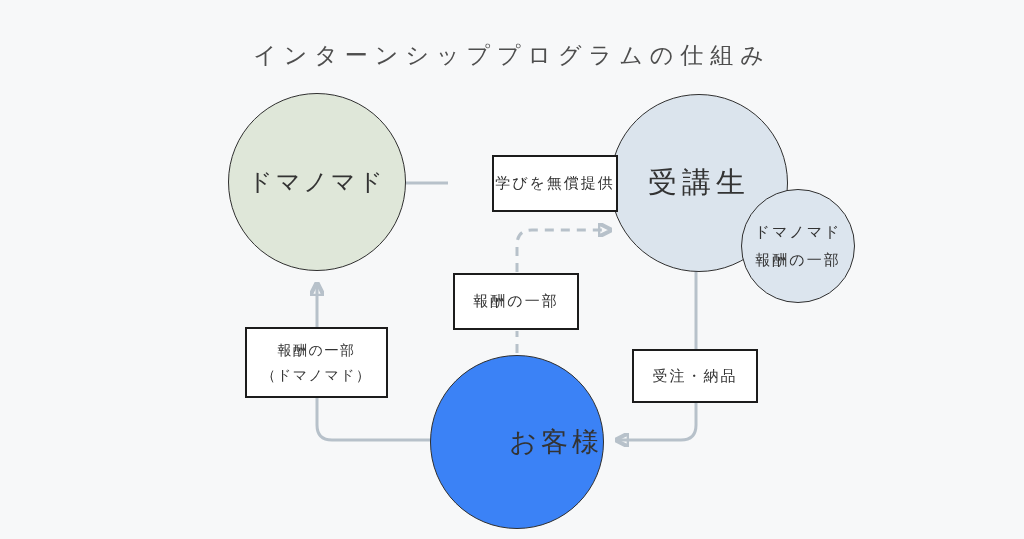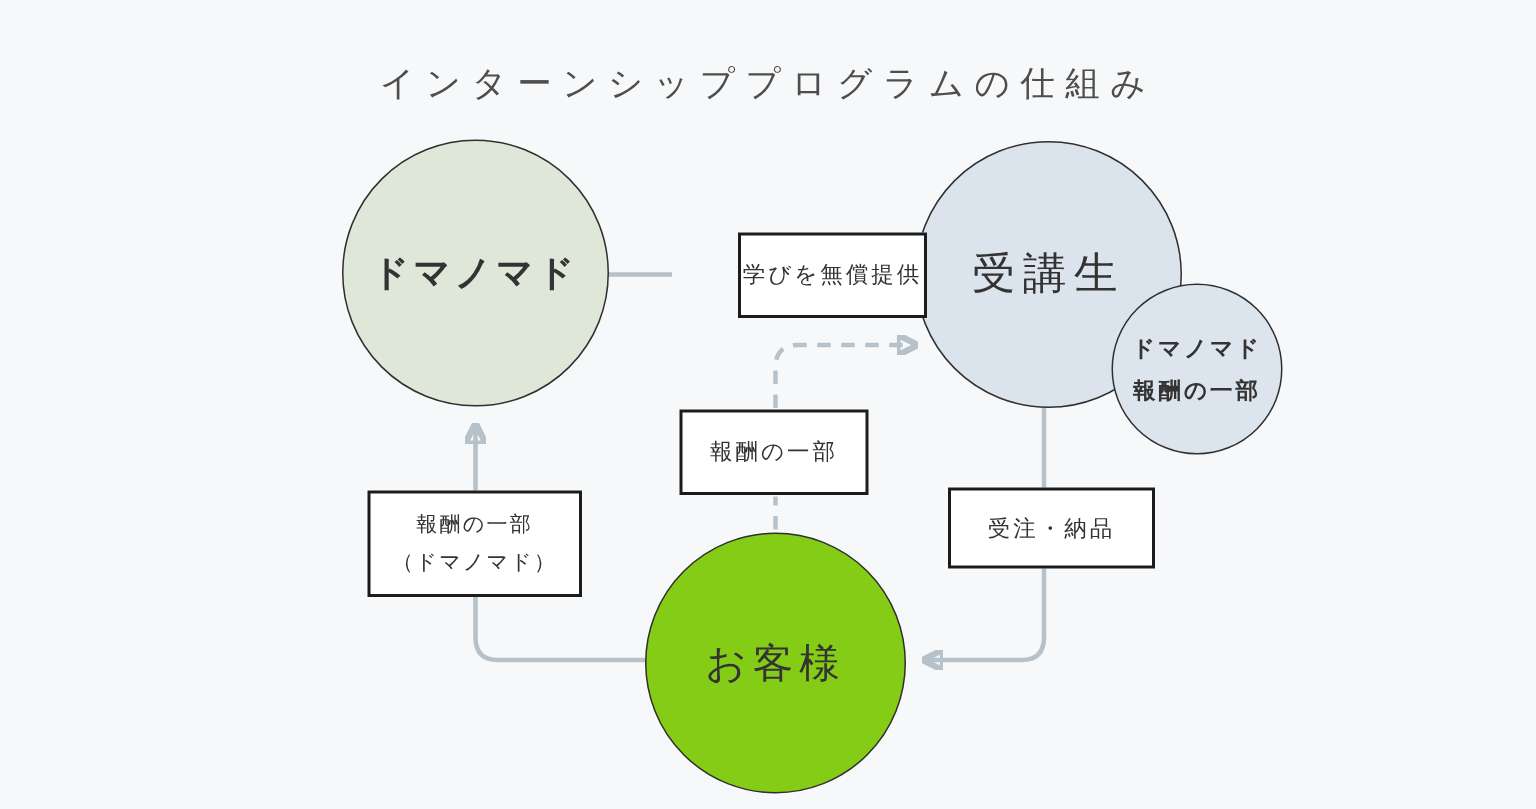--- a/index.html
+++ b/index.html
@@ -54,21 +54,20 @@
   .circle {
     position: absolute;
     border-radius: 50%;
     border: 1.6px solid var(--circle-border);
     display: flex;
     flex-direction: column;
     align-items: center;
     justify-content: center;
     text-align: center;
     z-index: 2;
-    font-weight: bold;
   }
   .circle-domanomado {
     left: 228px; top: 93px; width: 178px; height: 178px;
     font-size: 24px; letter-spacing: 3px;
   }
   .circle-students {
     left: 610px; top: 94px; width: 178px; height: 178px;
     font-size: 29px; letter-spacing: 5px; font-weight: 500;
   }
   .circle-member {
@@ -88,21 +87,21 @@
     flex-direction: column;
     align-items: center;
     justify-content: center;
     text-align: center;
     font-size: 15px;
     letter-spacing: 2px;
     z-index: 3;
   }
   .box-free-learning { left: 448px; top: 155px; width: 126px; height: 57px; margin-left: 44px; }
   .box-reward-mid    { left: 453px; top: 273px; width: 126px; height: 57px; }
-  .box-orders        { left: 632px; top: 325px; width: 138px; height: 54px; }
+  .box-orders        { left: 632px; top: 349px; width: 126px; height: 54px; }
   .box-reward-tuition{
     left: 245px; top: 327px; width: 143px; height: 71px;
     font-size: 14px; line-height: 1.75; letter-spacing: 1.5px;
   }
 </style>
 </head>
 <body>
 
 <div class="canvas">
 
@@ -134,21 +133,21 @@
 
   <div class="circle circle-students" style="background-color: rgb(219, 228, 237);">
     <span>受講生</span>
   </div>
 
   <div class="circle circle-member" style="background-color: rgb(220, 229, 238);">
     <span>ドマノマド</span>
     <span>報酬の一部</span>
   </div>
 
-  <div class="circle circle-customers" style="background-color: #84cc16;">
+  <div class="circle circle-customers" style="background-color: #3b82f6; align-items: flex-end;">
     <span>お客様</span>
   </div>
 
   <div class="label-box box-free-learning">
     <span>学びを無償提供</span>
   </div>
 
   <div class="label-box box-reward-mid">
     <span>報酬の一部</span>
   </div>

